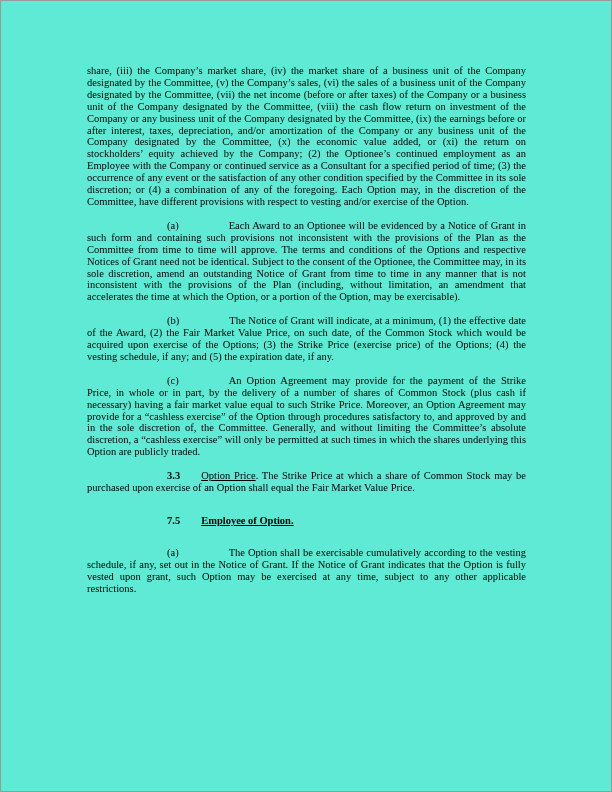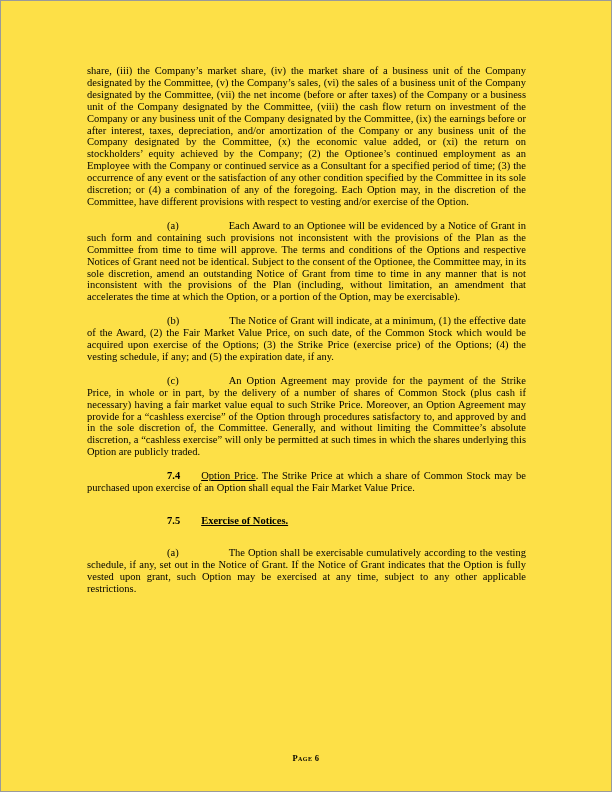--- a/index.html
+++ b/index.html
@@ -5,21 +5,21 @@
   html, body {
     margin: 0;
     padding: 0;
     background: #ffffff;
   }
   .page {
     position: relative;
     width: 612px;
     height: 792px;
     box-sizing: border-box;
-    background: #fde047;
+    background: #5eead4;
     border: 1px solid #9a9a9a;
     font-family: "Liberation Serif", serif;
     font-size: 10.5px;
     line-height: 11.9px;
     color: #000000;
     overflow: hidden;
   }
   .content {
     padding: 64px 85px 0 86px;
   }
@@ -74,22 +74,21 @@
 
     <p class="para">share, (iii) the Company’s market share, (iv) the market share of a business unit of the Company designated by the Committee, (v) the Company’s sales, (vi) the sales of a business unit of the Company designated by the Committee, (vii) the net income (before or after taxes) of the Company or a business unit of the Company designated by the Committee, (viii) the cash flow return on investment of the Company or any business unit of the Company designated by the Committee, (ix) the earnings before or after interest, taxes, depreciation, and/or amortization of the Company or any business unit of the Company designated by the Committee, (x) the economic value added, or (xi) the return on stockholders’ equity achieved by the Company; (2) the Optionee’s continued employment as an Employee with the Company or continued service as a Consultant for a specified period of time; (3) the occurrence of any event or the satisfaction of any other condition specified by the Committee in its sole discretion; or (4) a combination of any of the foregoing.  Each Option may, in the discretion of the Committee, have different provisions with respect to vesting and/or exercise of the Option.</p>
 
 
     <p class="para indented"><span>(a)</span><span class="tab"></span><span>Each Award to an Optionee will be evidenced by a Notice of Grant in such form and containing such provisions not inconsistent with the provisions of the Plan as the Committee from time to time will approve. The terms and conditions of the Options and respective Notices of Grant need not be identical. Subject to the consent of the Optionee, the Committee may, in its sole discretion, amend an outstanding Notice of Grant from time to time in any manner that is not inconsistent with the provisions of the Plan (including, without limitation, an amendment that accelerates the time at which the Option, or a portion of the Option, may be exercisable).</span></p>
 
     <p class="para indented"><span>(b)</span><span class="tab"></span><span>The Notice of Grant will indicate, at a minimum, (1) the effective date of the Award, (2) the Fair Market Value Price, on such date, of the Common Stock which would be acquired upon exercise of the Options; (3) the Strike Price (exercise price) of the Options; (4) the vesting schedule, if any; and (5) the expiration date, if any.</span></p>
 
     <p class="para indented"><span>(c)</span><span class="tab"></span><span>An Option Agreement may provide for the payment of the Strike Price, in whole or in part, by the delivery of a number of shares of Common Stock (plus cash if necessary) having a fair market value equal to such Strike Price. Moreover, an Option Agreement may provide for a “cashless exercise” of the Option through procedures satisfactory to, and approved by and in the sole discretion of, the Committee. Generally, and without limiting the Committee’s absolute discretion, a “cashless exercise” will only be permitted at such times in which the shares underlying this Option are publicly traded.</span></p>
 
-    <p class="para indented"><span class="num">7.4</span><span class="tab-sm"></span><span class="inline-title">Option Price</span><span>. The Strike Price at which a share of Common Stock may be purchased upon exercise of an Option shall equal the Fair Market Value Price.</span></p>
+    <p class="para indented"><span class="num">3.3</span><span class="tab-sm"></span><span class="inline-title">Option Price</span><span>. The Strike Price at which a share of Common Stock may be purchased upon exercise of an Option shall equal the Fair Market Value Price.</span></p>
 
-    <p class="heading"><span class="num">7.5</span><span class="tab-sm"></span><span class="h-title">Exercise of Notices.</span></p>
+    <p class="heading"><span class="num">7.5</span><span class="tab-sm"></span><span class="h-title">Employee of Option.</span></p>
 
     <p class="para indented"><span>(a)</span><span class="tab"></span><span>The Option shall be exercisable cumulatively according to the vesting schedule, if any, set out in the Notice of Grant.  If the Notice of Grant indicates that the Option is fully vested upon grant, such Option may be exercised at any time, subject to any other applicable restrictions.</span></p>
 
   </div>
 
-  <div class="footer"><span>Page 6</span></div>
 </div>
 
 </body></html>

